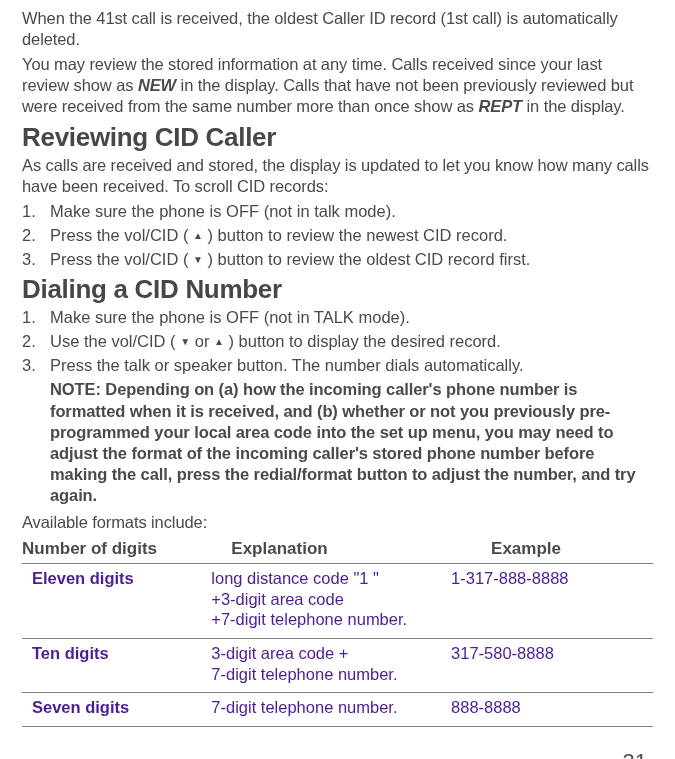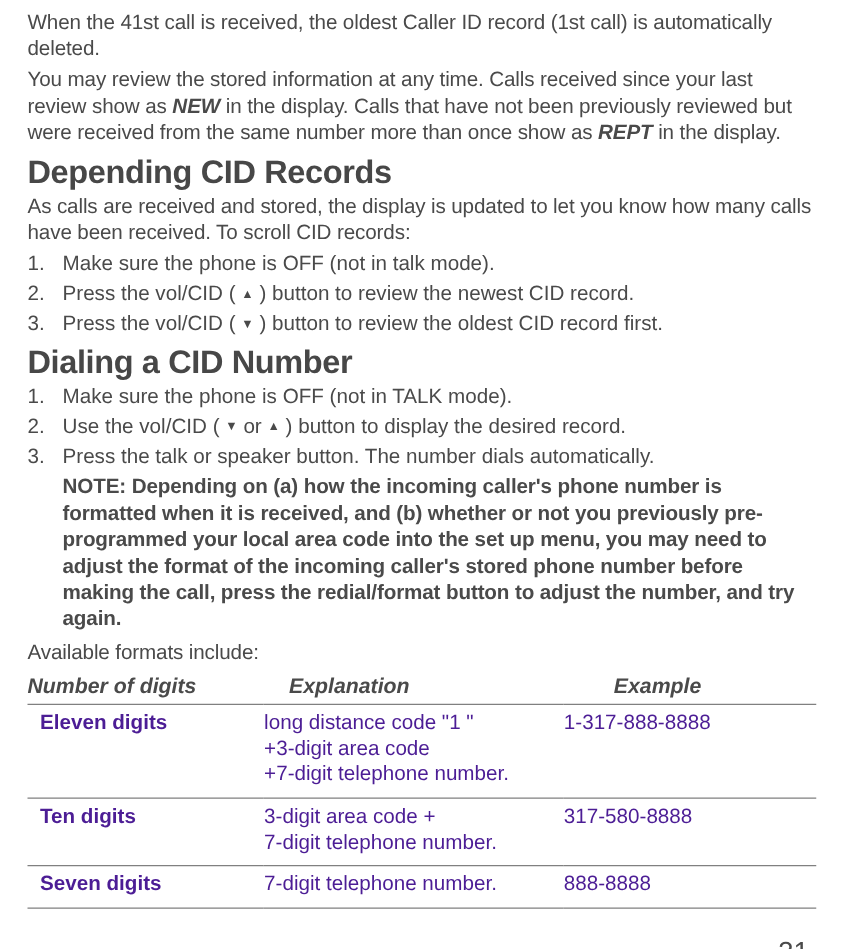--- a/index.html
+++ b/index.html
@@ -51,21 +51,20 @@
     }
     .tri { display:inline-block; font-size: 10px; position: relative; top: -2px; }
     table {
       width: 100%;
       border-collapse: collapse;
       margin-top: 4px;
     }
     table th {
       text-align: left;
       font-size: 17px;
-      font-style: italic;
       font-weight: bold;
       padding: 2px 6px 4px 0;
       color: #4a4a4a;
     }
     table th:nth-child(1){ width: 30%; padding-left: 0;}
     table th:nth-child(2){ width: 38%; padding-left: 20px;}
     table th:nth-child(3){ width: 32%; padding-left: 40px;}
     table tbody tr { border-top: 1px solid #808080; }
     table tbody tr:last-child { border-bottom: 1px solid #808080; }
     table td {
@@ -88,21 +87,21 @@
 <body>
 
 <div class="page">
 
   <p class="body-text">When the 41st call is received, the oldest Caller ID record (1st call) is automatically deleted.</p>
 
   <p class="body-text">
     <span>You may review the stored information at any time. Calls received since your last review show as </span><strong class="em">NEW</strong><span> in the display. Calls that have not been previously reviewed but were received from the same number more than once show as </span><strong class="em">REPT</strong><span> in the display.</span>
   </p>
 
-  <h2 class="section">Depending CID Records</h2>
+  <h2 class="section">Reviewing CID Caller</h2>
 
   <p class="body-text">As calls are received and stored, the display is updated to let you know how many calls have been received. To scroll CID records:</p>
 
   <ol>
     <li><span class="num">1.</span>
       <span>Make sure the phone is </span><span class="bold">OFF</span><span> (not in talk mode).</span>
     </li>
     <li><span class="num">2.</span><span>Press the vol/CID ( <span class="tri">▲</span> ) button to review the newest CID record.</span></li>
     <li><span class="num">3.</span><span>Press the vol/CID ( <span class="tri">▼</span> ) button to review the oldest CID record first.</span></li>
   </ol>

